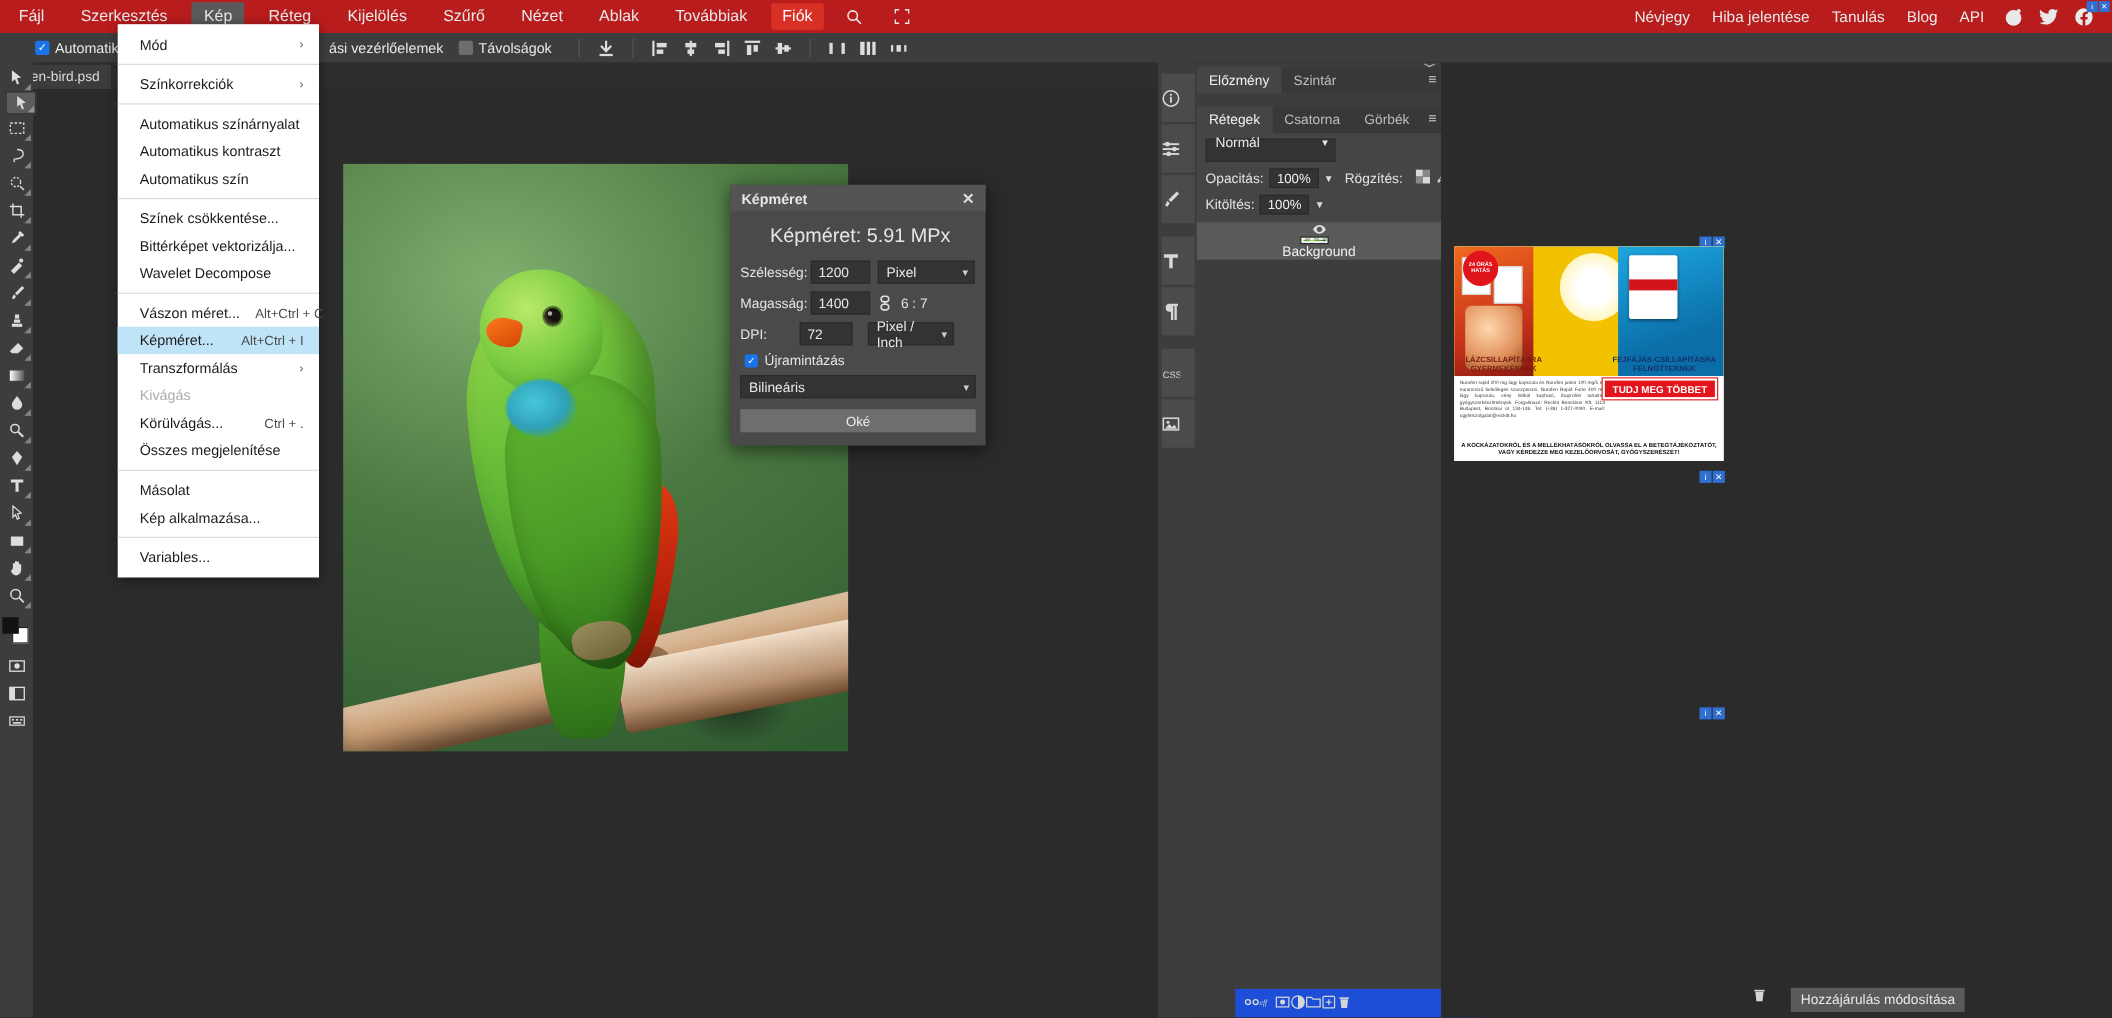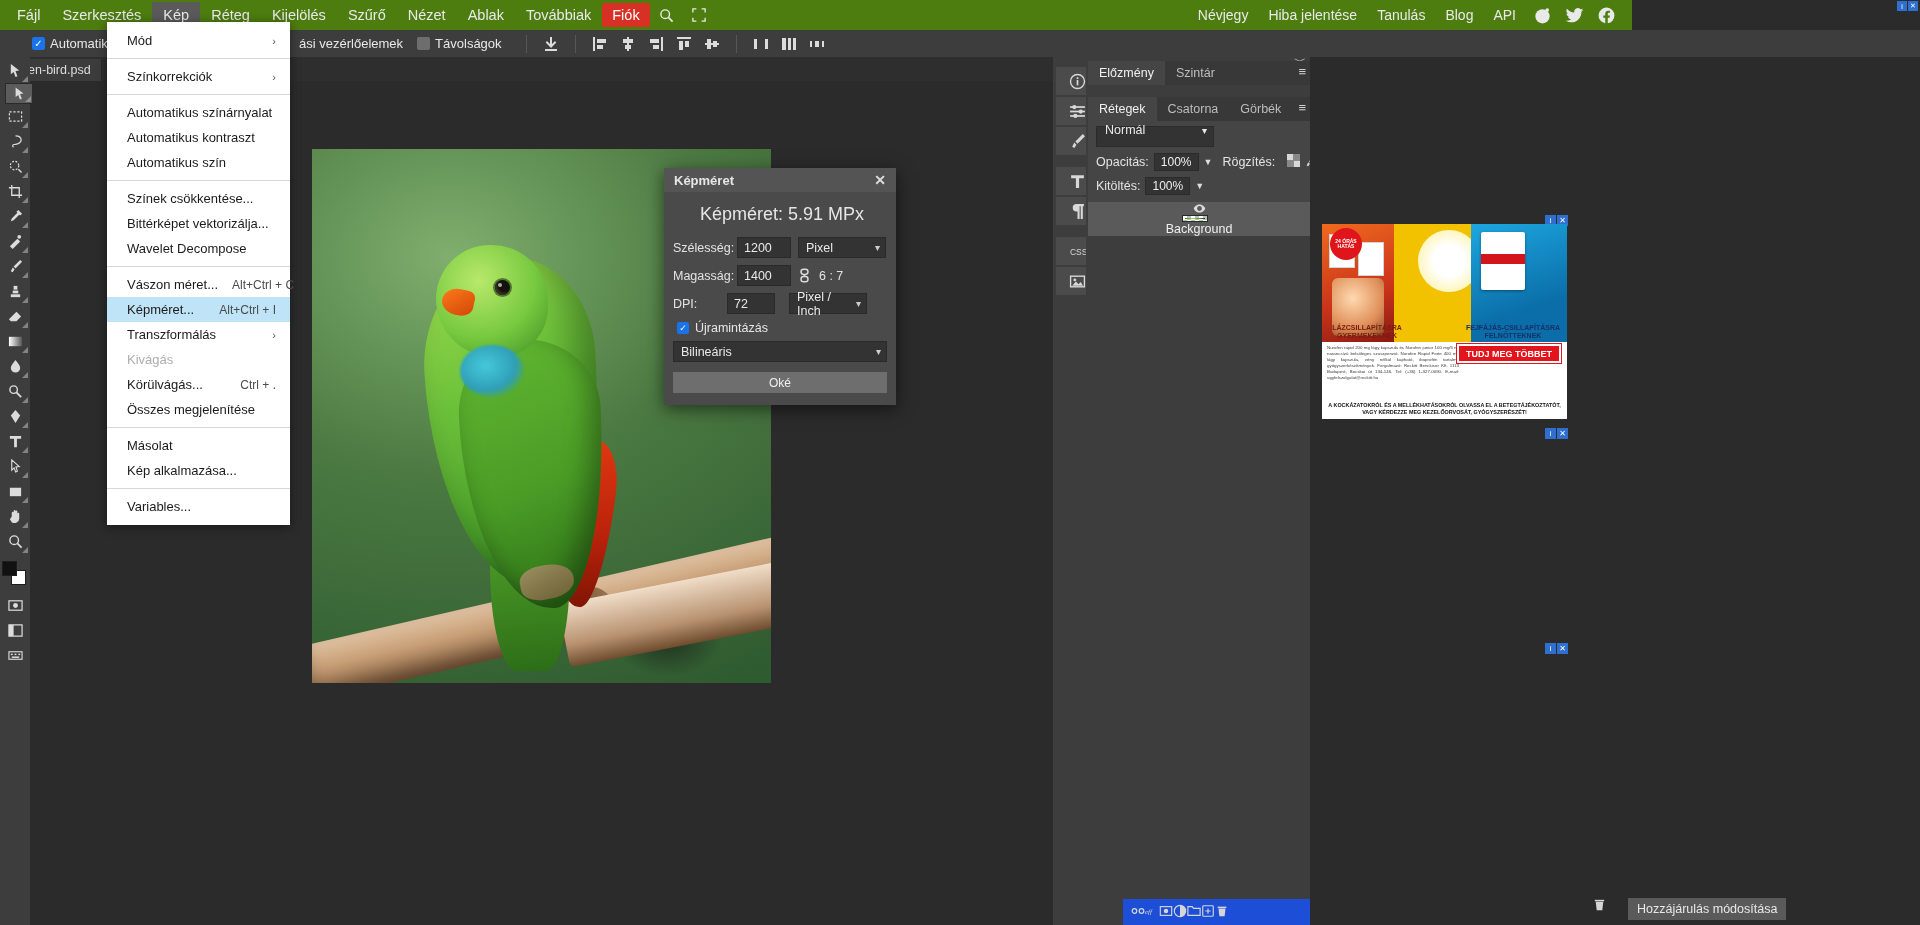--- a/index.html
+++ b/index.html
@@ -6,22 +6,22 @@
   html,body { width:1920px; height:925px; overflow:hidden; }
   body {
     font-family: "Liberation Sans", sans-serif;
     background:#2b2b2b; color:#e8e8e8; font-size:13px;
     -webkit-font-smoothing: antialiased;
   }
   .app { position:relative; width:1920px; height:925px; }
 
   
   .menubar {
-    position:absolute; left:0; top:0; width:1632px; height:30px;
-    background:#4d7c0f; display:flex; align-items:center; padding-left:6px;
+    position:absolute; left:0; top:0; width:1920px; height:30px;
+    background:#b91c1c; display:flex; align-items:center; padding-left:6px;gap:11px;
   }
   .menubar .mi {
     padding:5px 11px; font-size:14.5px; color:#e9e9e9; white-space:nowrap; cursor:default;
   }
   .menubar .mi.active { background:#5a5a5a; }
   .menubar .mi.accent { background:#d93025; color:#fff; border-radius:2px; padding:4px 10px;}
   .mb-icon { padding:5px 9px; font-size:15px; color:#e9e9e9; display:flex; align-items:center;}
   .spacer { flex:1 1 auto; }
   .menubar-right { display:flex; align-items:center; padding-right:10px; }
   .menubar-right .mi { font-size:14px; padding:5px 10px; }
@@ -211,21 +211,21 @@
     display:flex; align-items:center; justify-content:center; cursor:pointer;
   }
 
   
   .dock { position:absolute; left:1053px; top:57px; width:257px; height:868px; background:#3d3d3d; }
   .dock-rail {
     position:absolute; left:0; top:0; width:35px; height:868px; background:#3d3d3d;
     display:flex; flex-direction:column; align-items:center; padding-top:10px;
   }
   .rail-btn {
-    width:30px;height:28px;display:flex;align-items:center;justify-content:flex-end;margin-bottom:2px;
+    width:30px;height:44px;display:flex;align-items:center;justify-content:flex-start;margin-bottom:2px;
     background:#4b4b4b; color:#d8d8d8;
   }
   .rail-btn svg{width:17px;height:17px;fill:#d8d8d8;}
   .rail-gap { height:10px; }
 
   .panelzone { position:absolute; left:35px; top:0; width:222px; height:868px; }
   .collapse-dots{
     position:absolute; right:6px; top:-1px; color:#bdbdbd; font-size:10px; letter-spacing:-1px;
   }
   .panel { background:#454545; }

